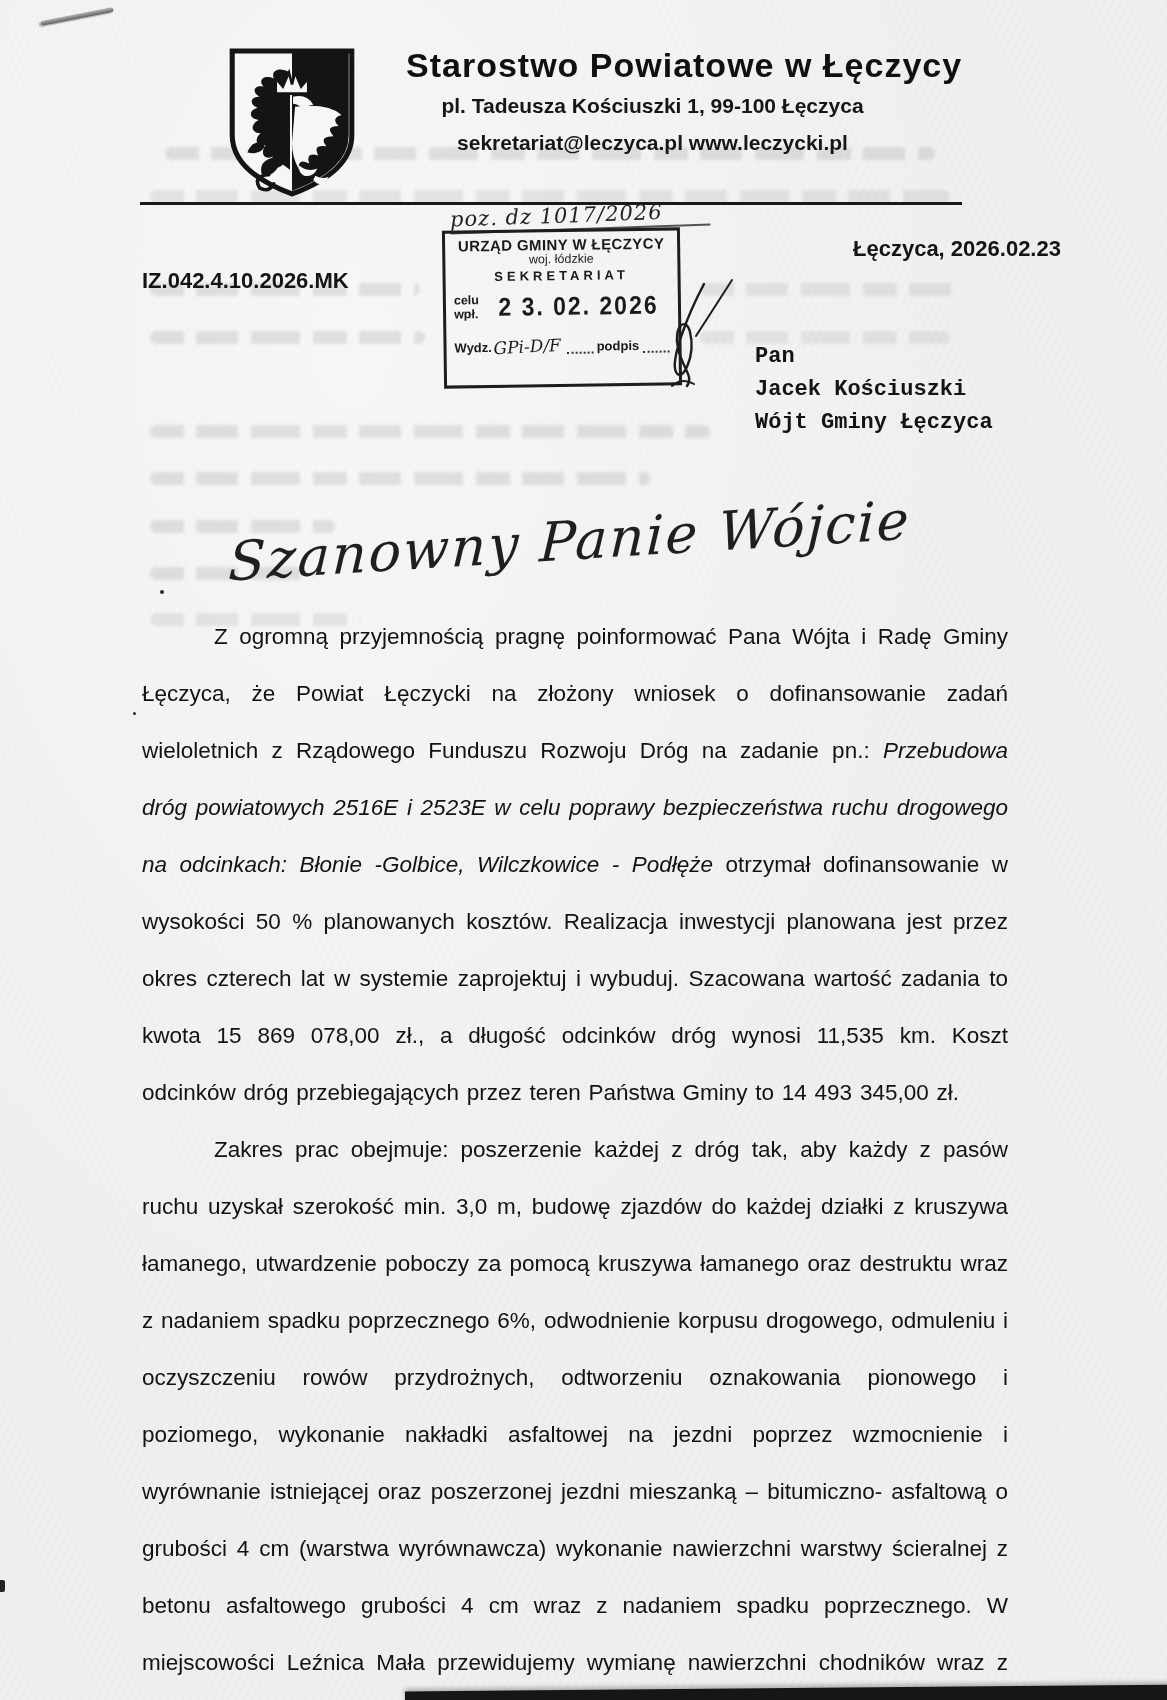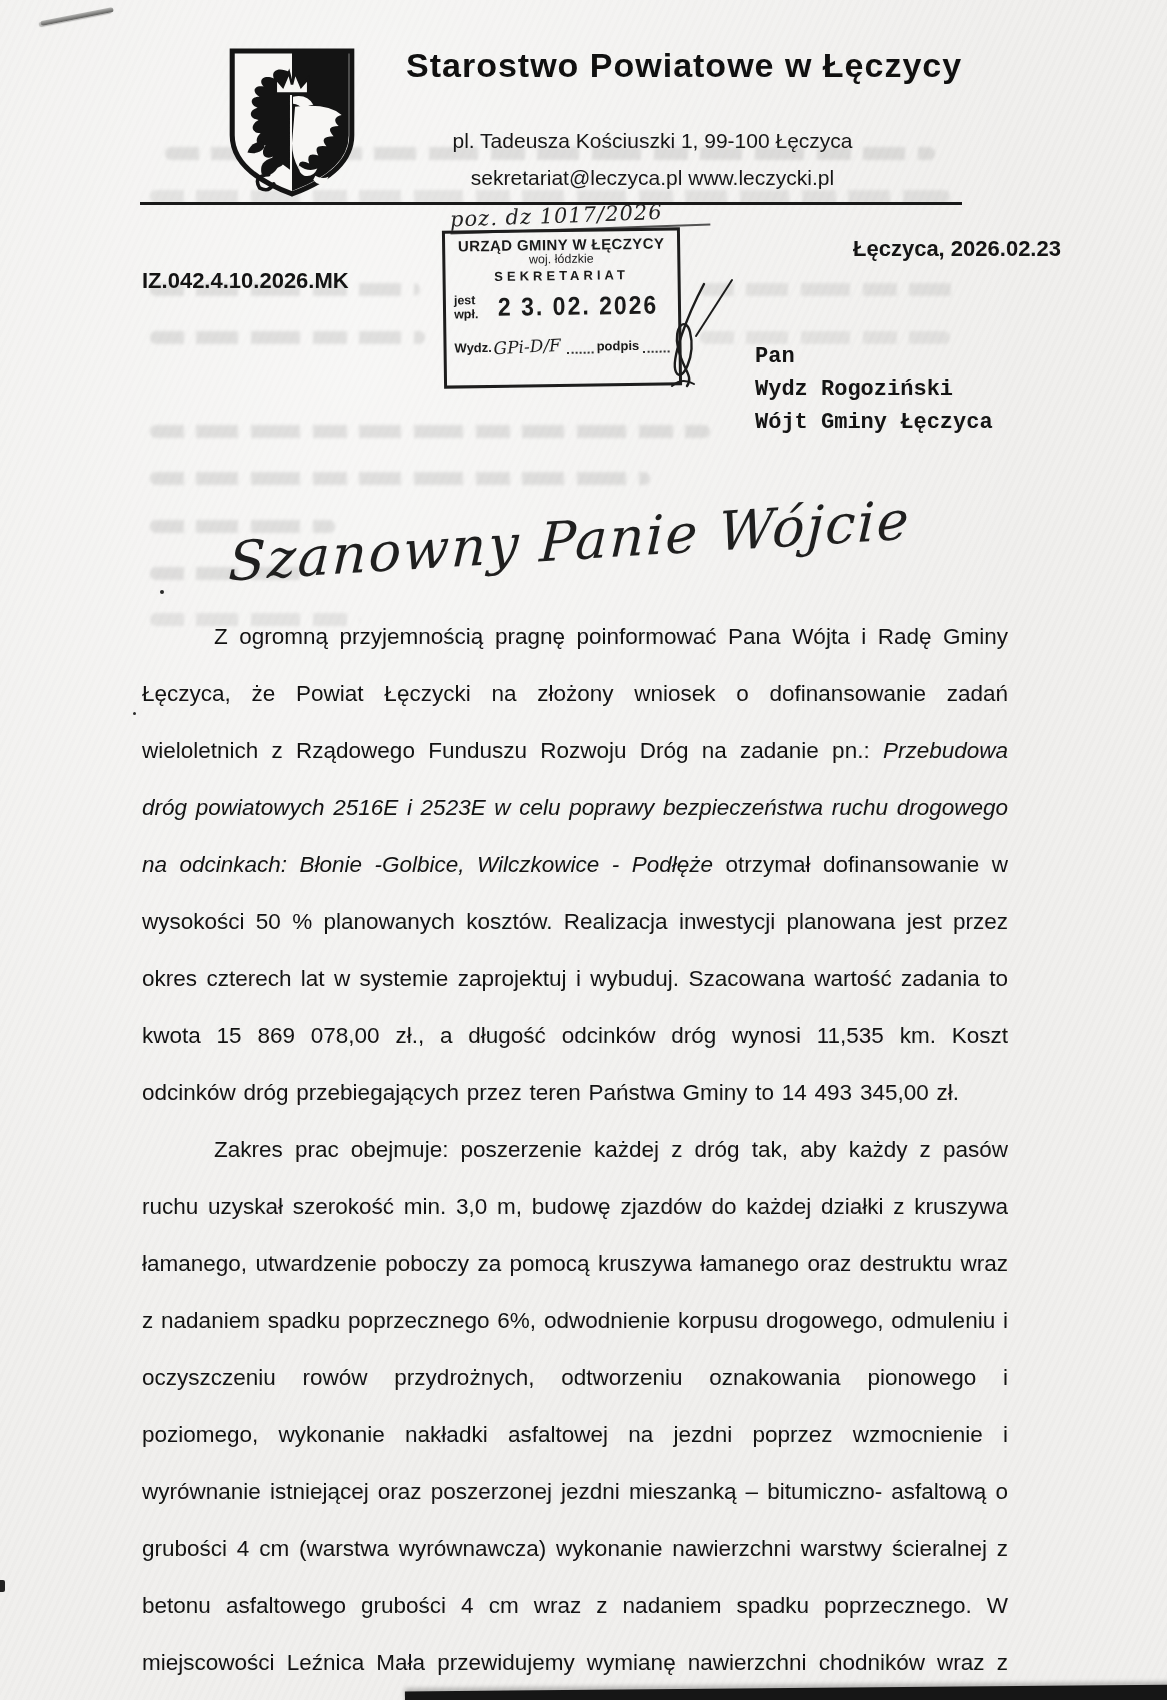--- a/index.html
+++ b/index.html
@@ -13,21 +13,21 @@
       #f0efed;
     overflow:hidden;
     font-family:"Liberation Sans", sans-serif;
     color:#141414;
   }
   .abs{position:absolute;}
 
   
   .crest{left:226px;top:46px;}
   .hdr-title{left:370px;top:46px;font-size:34px;font-weight:700;letter-spacing:1px;color:#101010;margin-left:36px;}
-  .hdr-lines{left:380px;top:94px;width:545px;text-align:center;font-weight:400;font-size:21px;color:#161616;margin-top:35px;}
+  .hdr-lines{left:380px;top:94px;width:545px;text-align:center;font-weight:700;font-size:21px;color:#161616;}
   .hdr-lines div{margin-bottom:13px;}
   .hdr-rule{left:140px;top:202px;width:822px;height:3px;background:#191919;}
 
   
   .ref-number{left:142px;top:268px;font-size:22px;font-weight:700;}
   .dateline{left:853px;top:236px;font-size:22px;font-weight:700;}
 
   
   .stamp{
     left:443px;top:229px;width:232px;height:152px;
@@ -154,21 +154,21 @@
   <div class="abs ref-number">IZ.042.4.10.2026.MK</div>
   <div class="abs dateline">Łęczyca, 2026.02.23</div>
 
   <div class="abs hand-note">poz. dz  1017/2026</div>
   <div class="abs stamp">
     <div class="stamp-office">URZĄD GMINY W ŁĘCZYCY</div>
     <div class="stamp-voiv">woj. łódzkie</div>
     <div class="stamp-dept">SEKRETARIAT</div>
     <div class="stamp-daterow">
       <div class="stamp-datelabel">
-        <div>jest</div>
+        <div>celu</div>
         <div>wpł.</div>
       </div>
       <div class="stamp-datevalue">2 3.  02.  2026</div>
     </div>
     <div class="stamp-signrow">
       <span>Wydz.</span>
       <span class="stamp-unitvalue">GPi-D/F</span>
       <span class="dotline" style="max-width:34px;"></span>
       <span>podpis</span>
       <span class="dotline"></span>
@@ -177,21 +177,21 @@
   <div class="abs" style="left:632px;top:272px;">
     <svg width="110" height="122" viewBox="0 0 110 122" aria-hidden="true">
       <path d="M100,8 L64,64" fill="none" stroke="#1c1c1c" stroke-width="2" stroke-linecap="round"></path>
       <path d="M72,12 C56,42 38,88 44,100 C50,112 64,84 58,60 C54,44 41,54 46,76 C51,98 62,104 55,114" fill="none" stroke="#1c1c1c" stroke-width="2.4" stroke-linecap="round"></path>
       <path d="M40,114 q10,-9 22,-2" fill="none" stroke="#1c1c1c" stroke-width="2" stroke-linecap="round"></path>
     </svg>
   </div>
 
   <div class="abs recipient">
     <div>Pan</div>
-    <div>Wydz Rogoziński</div>
+    <div>Jacek Kościuszki</div>
     <div>Wójt Gminy Łęczyca</div>
   </div>
 
   <div class="abs greeting">Szanowny Panie Wójcie</div>
 
   <div class="abs body-text">
     <p><span>Z ogromną przyjemnością  pragnę poinformować Pana Wójta i Radę Gminy Łęczyca, że Powiat Łęczycki na złożony wniosek o dofinansowanie zadań wieloletnich z Rządowego Funduszu  Rozwoju Dróg na zadanie pn.: </span><em>Przebudowa dróg powiatowych 2516E i 2523E w celu poprawy bezpieczeństwa ruchu drogowego na odcinkach: Błonie -Golbice, Wilczkowice - Podłęże</em><span> otrzymał dofinansowanie w wysokości 50 % planowanych kosztów. Realizacja inwestycji planowana jest przez okres czterech lat w systemie zaprojektuj i wybuduj. Szacowana  wartość zadania to kwota 15 869 078,00 zł., a długość odcinków dróg wynosi 11,535 km. Koszt odcinków dróg  przebiegających przez teren Państwa Gminy to 14 493 345,00 zł.</span></p>
     <p>Zakres prac obejmuje: poszerzenie każdej z dróg tak, aby każdy z pasów ruchu uzyskał szerokość min. 3,0 m, budowę zjazdów do każdej działki z kruszywa łamanego, utwardzenie poboczy za pomocą kruszywa łamanego oraz destruktu wraz z nadaniem spadku poprzecznego 6%, odwodnienie korpusu drogowego, odmuleniu i oczyszczeniu rowów przydrożnych, odtworzeniu oznakowania pionowego i poziomego, wykonanie nakładki asfaltowej na jezdni poprzez wzmocnienie i wyrównanie istniejącej oraz poszerzonej jezdni mieszanką – bitumiczno- asfaltową o grubości 4 cm (warstwa wyrównawcza) wykonanie nawierzchni warstwy ścieralnej z betonu asfaltowego grubości 4 cm wraz z nadaniem spadku poprzecznego. W miejscowości Leźnica Mała przewidujemy wymianę nawierzchni chodników wraz z  krawężnikami, a w miejscowości  Błonie budowę skrzyżowania w formie ronda.</p>
   </div>
 

